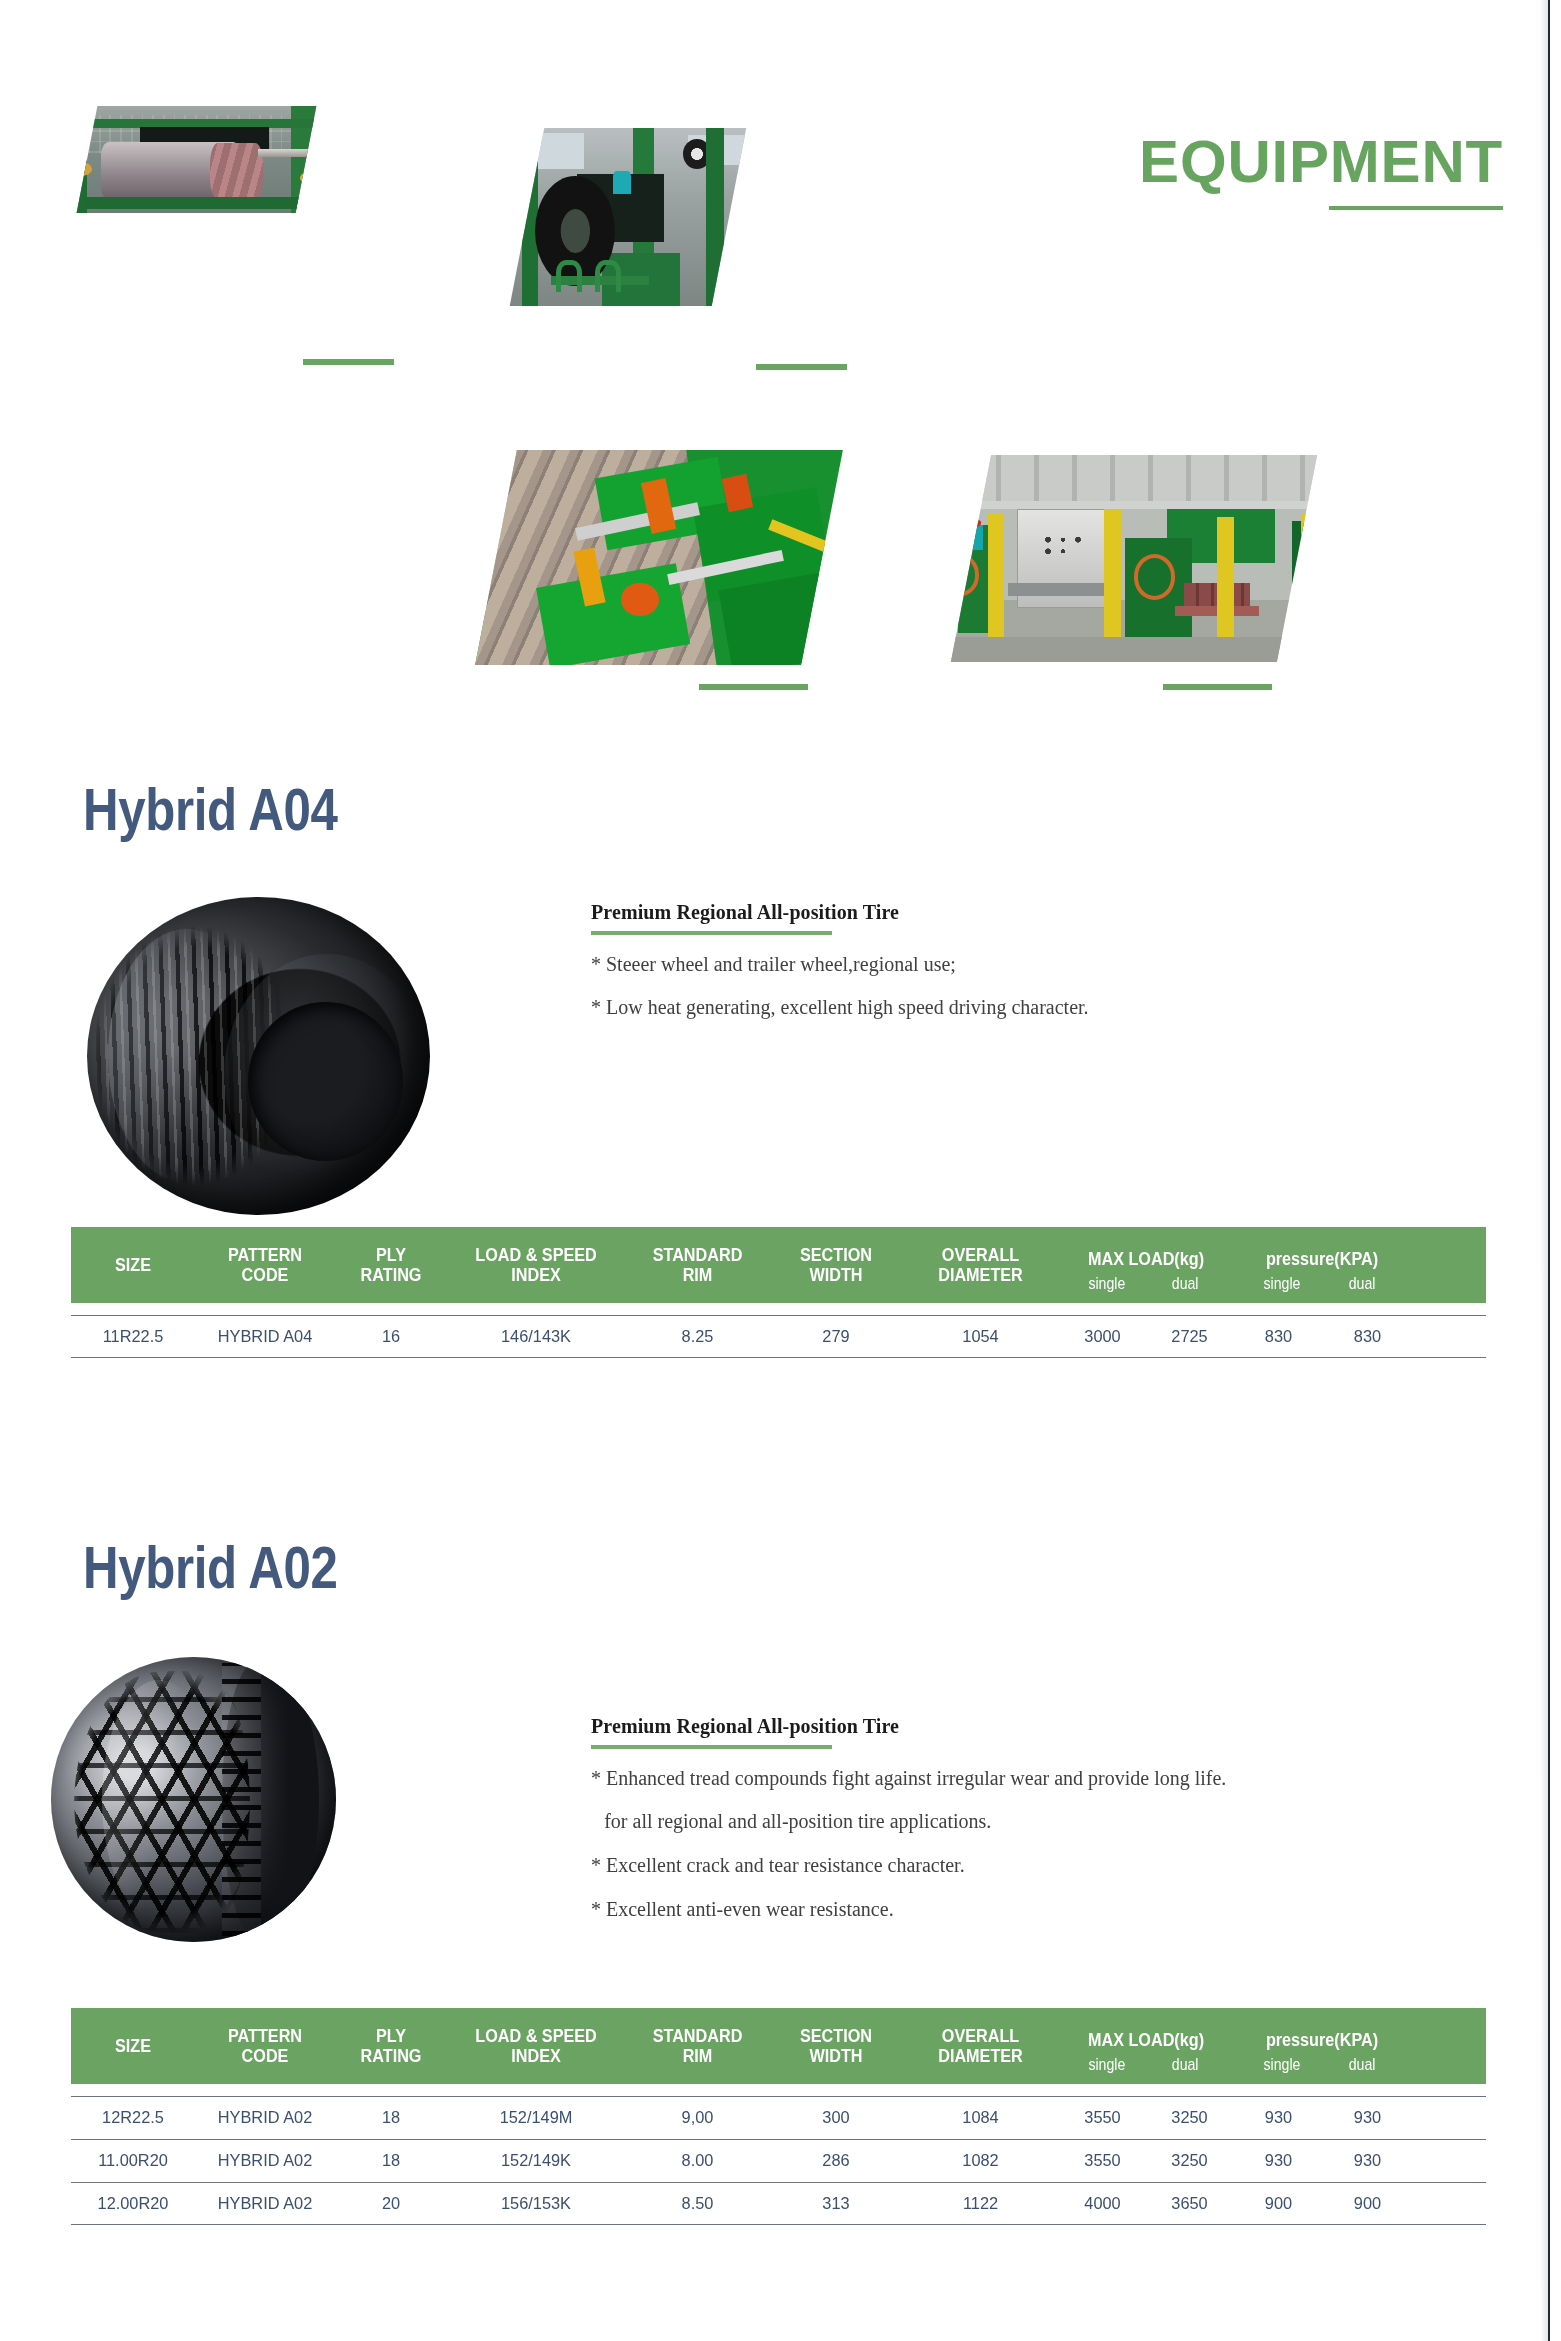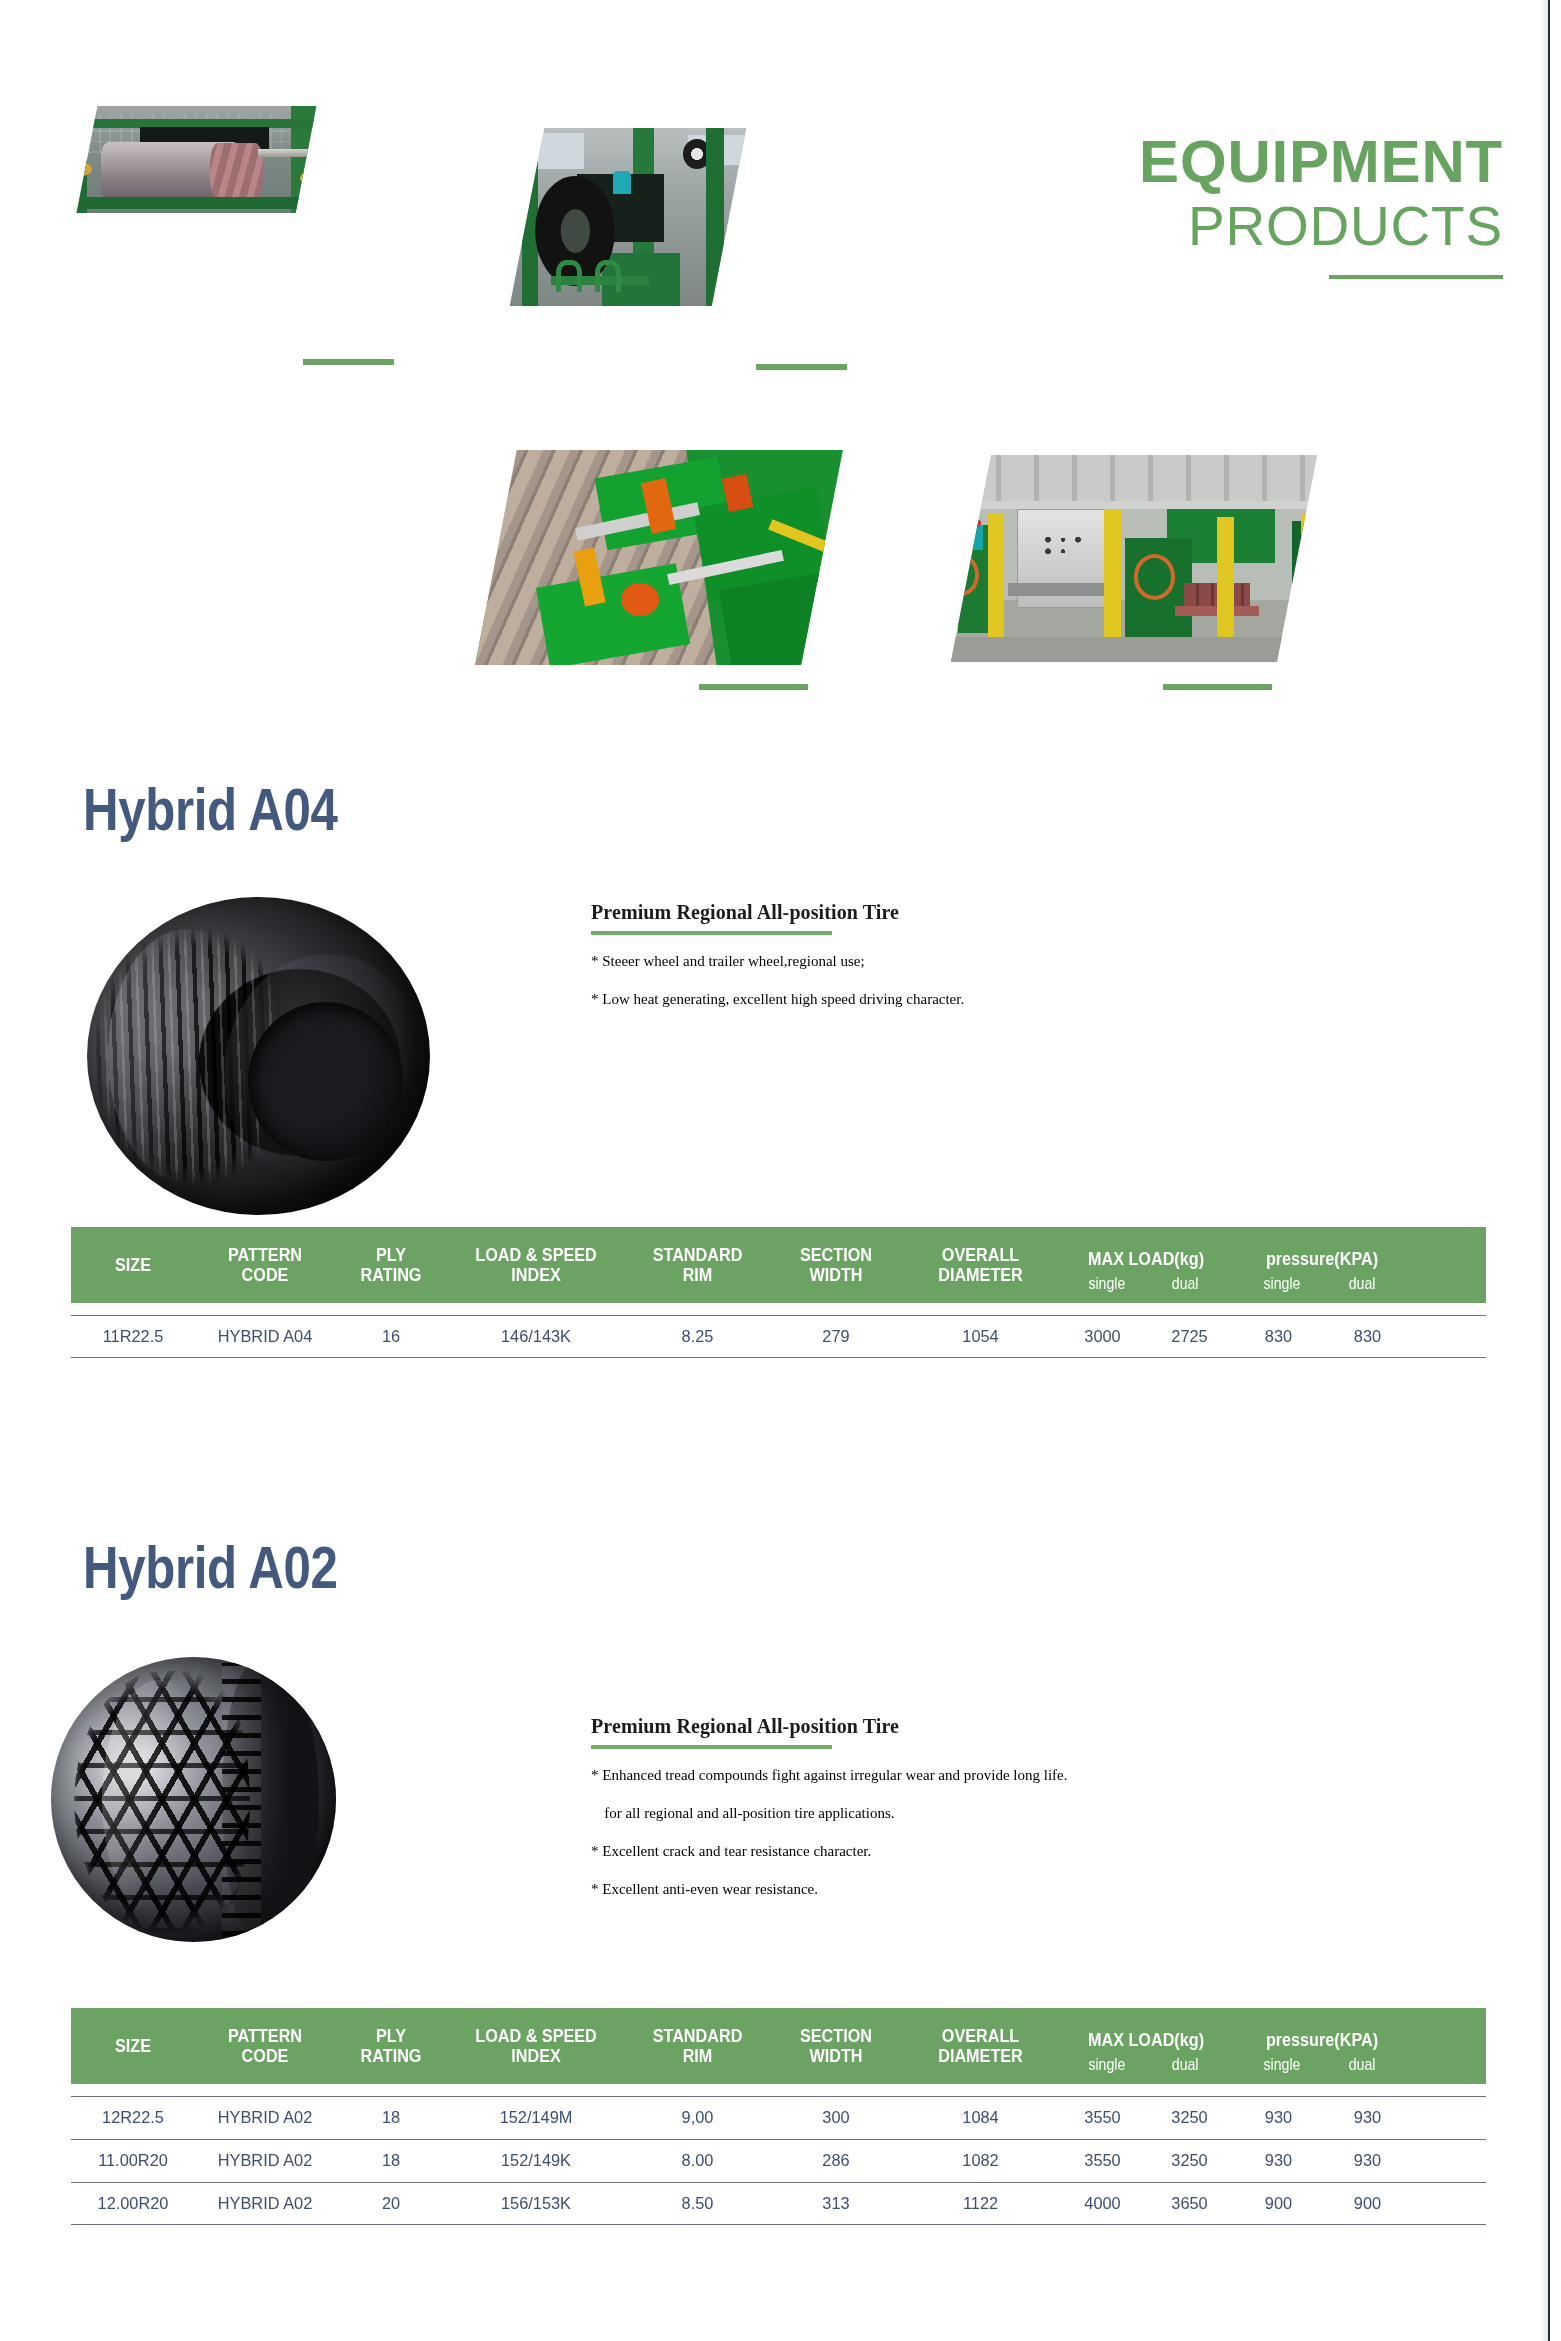--- a/index.html
+++ b/index.html
@@ -281,22 +281,22 @@
     color: #1b1b1b;
     letter-spacing: 0.1px;
   }
   .copy .hrule {
     margin-top: 6.6px;
     width: 241px; height: 4.1px;
     background: #76ad6d;
   }
   .copy ul { list-style: none; margin-top: 18px; }
   .copy li {
-    font-size: 15px;
-    color: #000000;
+    font-size: 20px;
+    color: #404040;
     line-height: 1.15;
     margin-bottom: 20.7px;
     white-space: nowrap;
   }
   .copy li.indent { padding-left: 13.2px; }
 
   
   .spec { position: absolute; left: 71px; width: 1415px; }
   .spec .thead {
     display: flex;
@@ -444,21 +444,20 @@
           <div class="band p3"></div>
           <div class="band p4"></div>
       <div class="band floor"></div>
     </div>
       </div>
   </div>
   <div class="underbar" style="left:1155px; top:684px; width:109px;"></div>
 
   <div class="hero-title">
     <div class="l1">EQUIPMENT</div>
-    <div class="l2">PRODUCTS</div>
     <div class="rule"></div>
   </div>
 </div>
 
 <div class="section" style="top:0;">
 
   <div class="prod-title" style="left:83px; top:775px;">Hybrid A04</div>
 
   <div class="tire-wrap" style="left:87px; top:897px; width:343px; height:318px;">
     <div class="tire">

